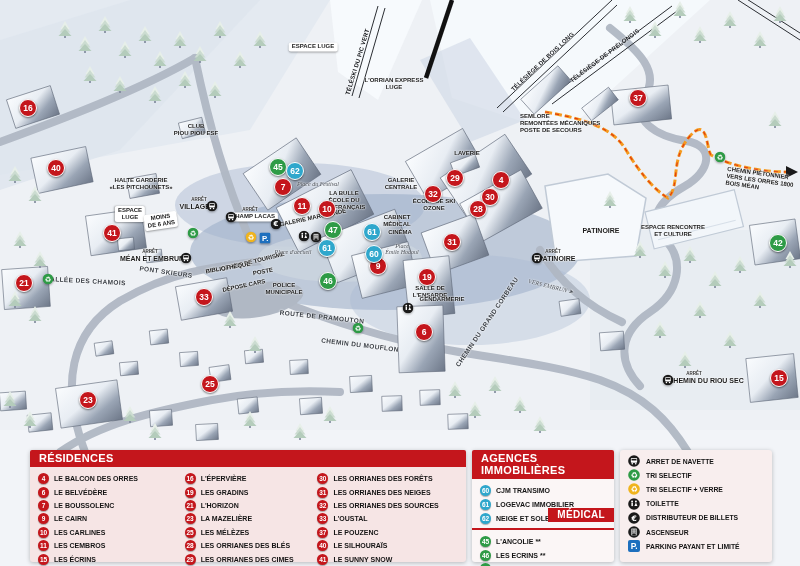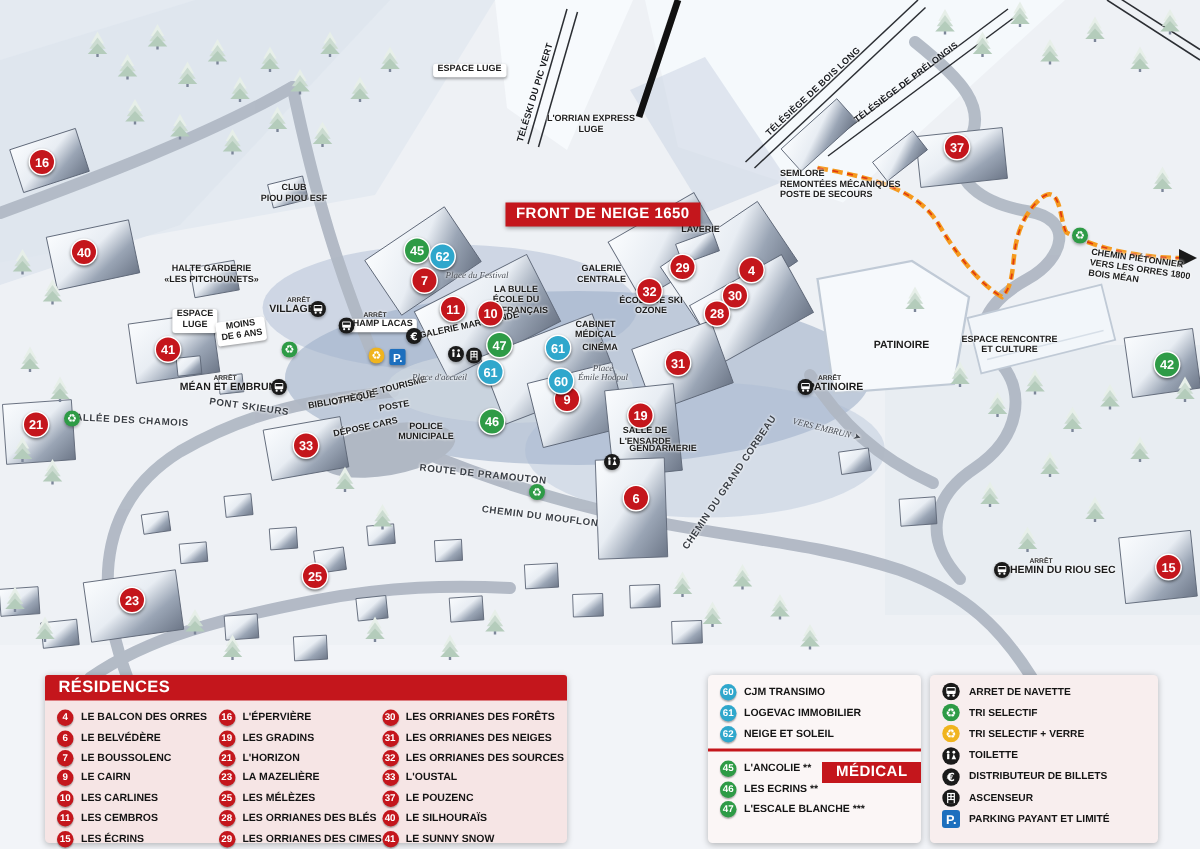--- a/index.html
+++ b/index.html
@@ -31,21 +31,21 @@
 
   
   #banner{position:absolute;left:337px;top:135px;background:#c4161c;color:#fff;z-index:35;
           font:bold 10px "Liberation Sans",sans-serif;padding:2px 7px 3px;letter-spacing:.3px;
           box-shadow:0 1px 3px rgba(0,0,0,.4);}
 
   
   .panel{position:absolute;top:450px;height:112px;border-radius:3px;box-shadow:0 1px 4px rgba(0,0,0,.25);z-index:40;}
   .panel header{background:#c4161c;color:#fff;font:bold 11px "Liberation Sans",sans-serif;
                 padding:2px 0 3px 9px;letter-spacing:.3px;border-radius:2px 2px 0 0;}
-  #panel-res{left:30px;width:348px;background:#f6e5e5;}
+  #panel-res{left:30px;width:436px;background:#f6e5e5;}
   #panel-ag{left:472px;width:142px;background:#fbf6f6;}
   #panel-leg{left:620px;width:152px;background:#f8eeee;}
 
   .cols{display:flex;padding:5px 2px 0 8px;}
   .cols ul{list-style:none;margin:0;padding:0;}
   .cols ul:nth-child(1){width:148px;}
   .cols ul:nth-child(2){width:134px;}
   .cols ul:nth-child(3){width:148px;}
   li.lrow{display:flex;align-items:center;gap:5px;height:13.4px;}
   .dot{width:11px;height:11px;min-width:11px;border-radius:50%;color:#fff;display:flex;align-items:center;
@@ -444,21 +444,20 @@
         <svg viewBox="0 0 12 12">
           <circle cx="6" cy="6" r="5.8" fill="#1a1a1a"></circle>
           <circle cx="4.1" cy="3.5" r="0.95" fill="#fff"></circle>
           <rect x="3.4" y="4.7" width="1.5" height="3.4" fill="#fff"></rect>
           <circle cx="7.9" cy="3.5" r="0.95" fill="#fff"></circle>
           <path d="M7.9,4.6 L9.4,8.1 L6.4,8.1 Z" fill="#fff"></path>
         </svg>
       </div>
     </div>
 
-  <div id="banner">FRONT DE NEIGE 1650</div>
 
   <section class="panel" id="panel-res">
     <header>RÉSIDENCES</header>
     <div class="cols">
       <ul id="res-col-0">
           <li class="lrow">
             <span class="dot res">4</span>
             <span class="ltxt">LE BALCON DES ORRES</span>
           </li>
           <li class="lrow">
@@ -543,20 +542,21 @@
           </li>
           <li class="lrow">
             <span class="dot res">41</span>
             <span class="ltxt">LE SUNNY SNOW</span>
           </li>
         </ul>
     </div>
   </section>
 
   <section class="panel" id="panel-ag">
+    <header>AGENCES IMMOBILIÈRES</header>
     <ul id="ag-list">
         <li class="lrow">
           <span class="dot agency">60</span>
           <span class="ltxt">CJM TRANSIMO</span>
         </li>
         <li class="lrow">
           <span class="dot agency">61</span>
           <span class="ltxt">LOGEVAC IMMOBILIER</span>
         </li>
         <li class="lrow">

